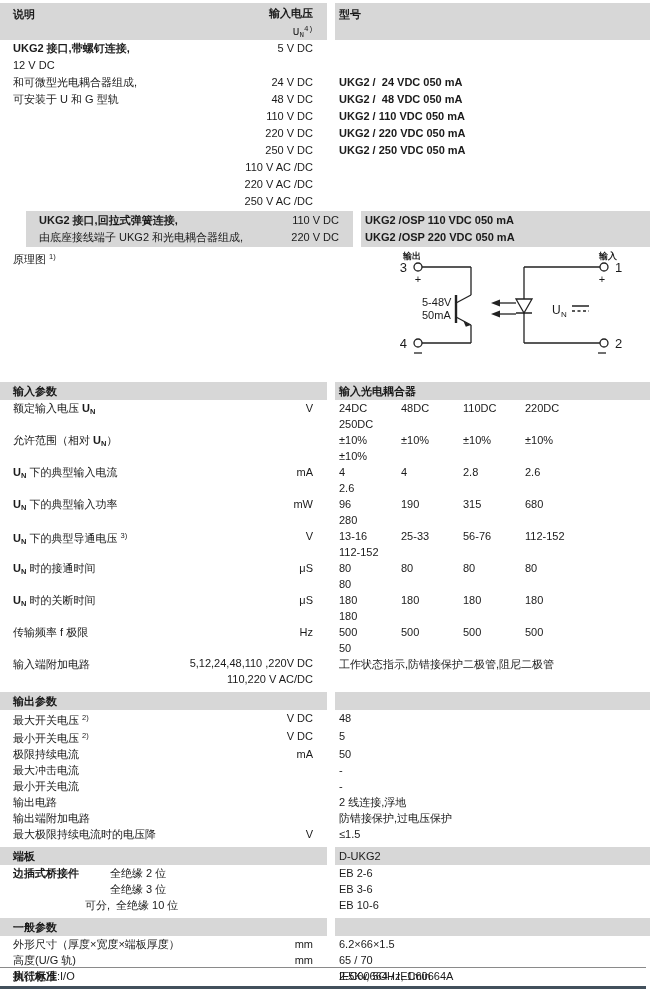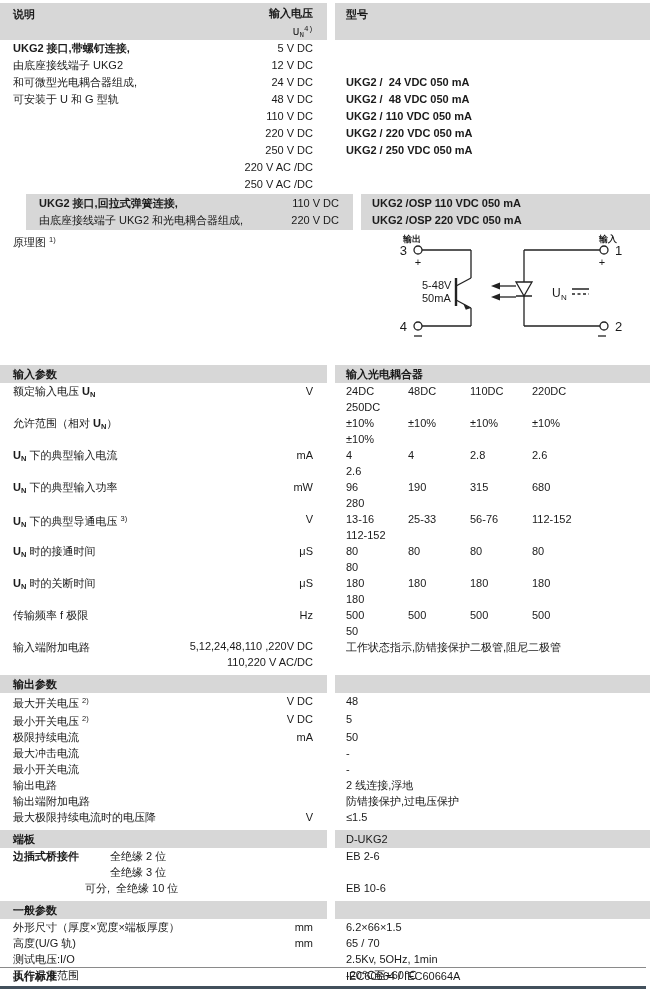--- a/index.html
+++ b/index.html
@@ -5,21 +5,21 @@
   :root{
     --band:#d7d7d7; --txt:#1a1a1a; --bar:#42505c; --rule:#8a8a8a;
   }
   html,body{margin:0;padding:0;background:#fff;}
   body{width:650px;font-family:"Liberation Sans","DejaVu Sans",sans-serif;
        font-size:11px;color:var(--txt);}
   .page{position:relative;width:650px;height:989px;overflow:hidden;background:#fff;padding-top:3px;box-sizing:border-box;}
   .r2{display:flex;align-items:stretch;}
   .cl{width:327px;flex:none;box-sizing:border-box;padding-left:13px;padding-right:14px;}
   .gap{width:8px;flex:none;}
-  .cr{flex:1;box-sizing:border-box;padding-left:11px;padding-right:4px;}
+  .cr{flex:1;box-sizing:border-box;padding-left:4px;padding-right:4px;}
   .band-bg{background:var(--band);}
   .b{font-weight:bold;}
   .sup{font-size:7.5px;vertical-align:4px;}
   .sub{font-size:7.5px;vertical-align:-2px;}
   
   .hdr{height:37px;}
   .hdr .cl{display:flex;justify-content:space-between;padding-top:4px;}
   .hdr-volt{text-align:right;line-height:15px;font-family:Liberation Mono, monospace;}
   .hdr-r{padding-top:4px;}
   
@@ -81,21 +81,20 @@
       <div class="r2 selrow">
         <div class="cl">
           <span class="desc b">UKG2 接口,带螺钉连接,</span>
           <span class="volt">5 V DC</span>
         </div>
         <div class="gap"></div>
         <div class="cr"><span class="model"></span></div>
       </div>
       <div class="r2 selrow">
         <div class="cl">
-          <span class="desc">由底座接线端子 UKG2</span>
           <span class="volt">12 V DC</span>
         </div>
         <div class="gap"></div>
         <div class="cr"><span class="model"></span></div>
       </div>
       <div class="r2 selrow">
         <div class="cl">
           <span class="desc">和可微型光电耦合器组成,</span>
           <span class="volt">24 V DC</span>
         </div>
@@ -128,20 +127,24 @@
       </div>
       <div class="r2 selrow">
         <div class="cl">
           <span class="desc"></span>
           <span class="volt">250 V DC</span>
         </div>
         <div class="gap"></div>
         <div class="cr"><span class="model">UKG2 / 250 VDC 050 mA</span></div>
       </div>
       <div class="r2 selrow">
+        <div class="cl">
+          <span class="desc"></span>
+          <span class="volt">110 V AC /DC</span>
+        </div>
         <div class="gap"></div>
         <div class="cr"><span class="model"></span></div>
       </div>
       <div class="r2 selrow">
         <div class="cl">
           <span class="desc"></span>
           <span class="volt">220 V AC /DC</span>
         </div>
         <div class="gap"></div>
         <div class="cr"><span class="model"></span></div>
@@ -384,20 +387,21 @@
         </div>
         <div class="gap"></div>
         <div class="cr"><span class="val">EB 2-6</span></div>
       </div>
       <div class="r2 bridge">
         <div class="cl">
           <span class="bl"></span>
           <span class="bmid">全绝缘 3 位</span>
         </div>
         <div class="gap"></div>
+        <div class="cr"><span class="val">EB 3-6</span></div>
       </div>
       <div class="r2 bridge">
         <div class="cl">
           <span class="bl r">可分,</span>
           <span class="bmid">全绝缘 10 位</span>
         </div>
         <div class="gap"></div>
         <div class="cr"><span class="val">EB 10-6</span></div>
       </div>
       <div class="r2 bandrow">

